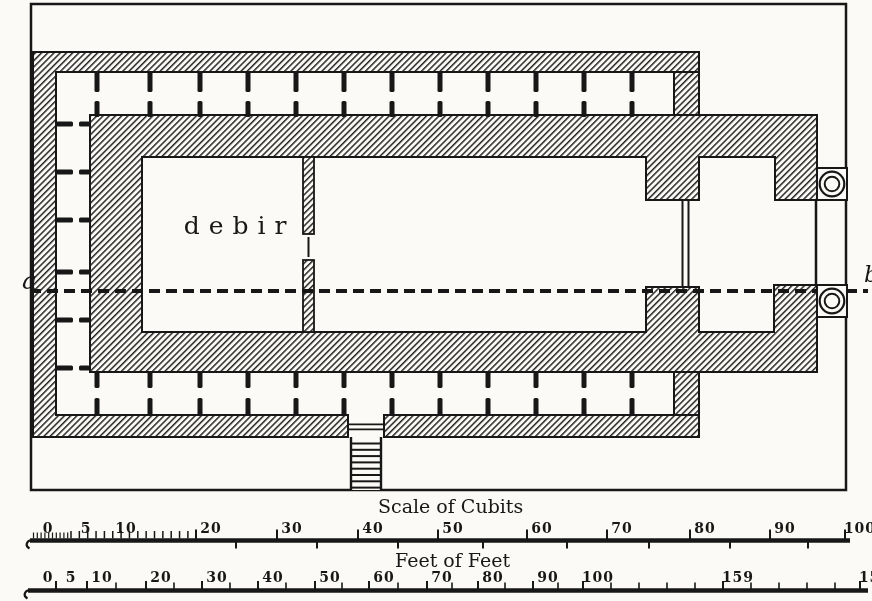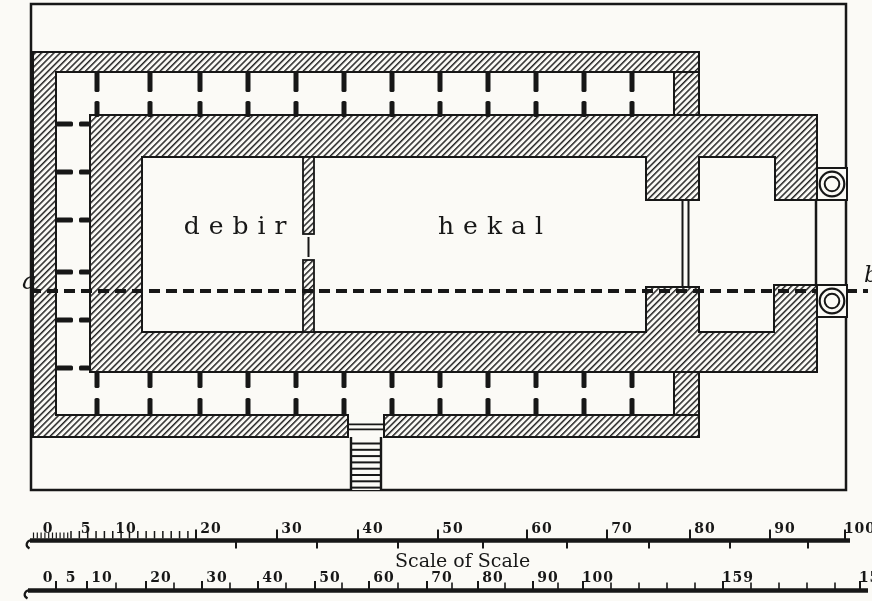--- a/index.html
+++ b/index.html
@@ -227,24 +227,24 @@
         <line x1="695" y1="582.5" x2="695" y2="589" stroke="#171717" stroke-width="1.6"></line>
         <line x1="751" y1="582.5" x2="751" y2="589" stroke="#171717" stroke-width="1.6"></line>
         <line x1="779" y1="582.5" x2="779" y2="589" stroke="#171717" stroke-width="1.6"></line>
         <line x1="807" y1="582.5" x2="807" y2="589" stroke="#171717" stroke-width="1.6"></line>
         <line x1="835" y1="582.5" x2="835" y2="589" stroke="#171717" stroke-width="1.6"></line>
       </g>
   </svg>
 
   <div id="labels-layer">
     <div class="lbl room-label" style="left:142px;top:213px;width:165px;">debir</div>
-    <div class="lbl room-label" style="left:314px;top:213px;width:332px;">hekal</div>
     <div class="lbl axis-label" style="left:7px;top:268px;">a</div>
     <div class="lbl axis-label" style="left:849px;top:263px;font-size:23px;">b</div>
-    <div class="lbl scale-title" style="left:380px;top:551px;">Scale of Scale</div>
+    <div class="lbl scale-title" style="left:363px;top:497px;">Scale of Cubits</div>
+    <div class="lbl scale-title" style="left:380px;top:551px;">Feet of Feet</div>
   <span class="num" style="left: 33px; top: 520px;">0</span>
       <span class="num" style="left: 71px; top: 520px;">5</span>
       <span class="num" style="left: 111px; top: 520px;">10</span>
       <span class="num" style="left: 196px; top: 520px;">20</span>
       <span class="num" style="left: 277px; top: 520px;">30</span>
       <span class="num" style="left: 358px; top: 520px;">40</span>
       <span class="num" style="left: 438px; top: 520px;">50</span>
       <span class="num" style="left: 527px; top: 520px;">60</span>
       <span class="num" style="left: 607px; top: 520px;">70</span>
       <span class="num" style="left: 690px; top: 520px;">80</span>

